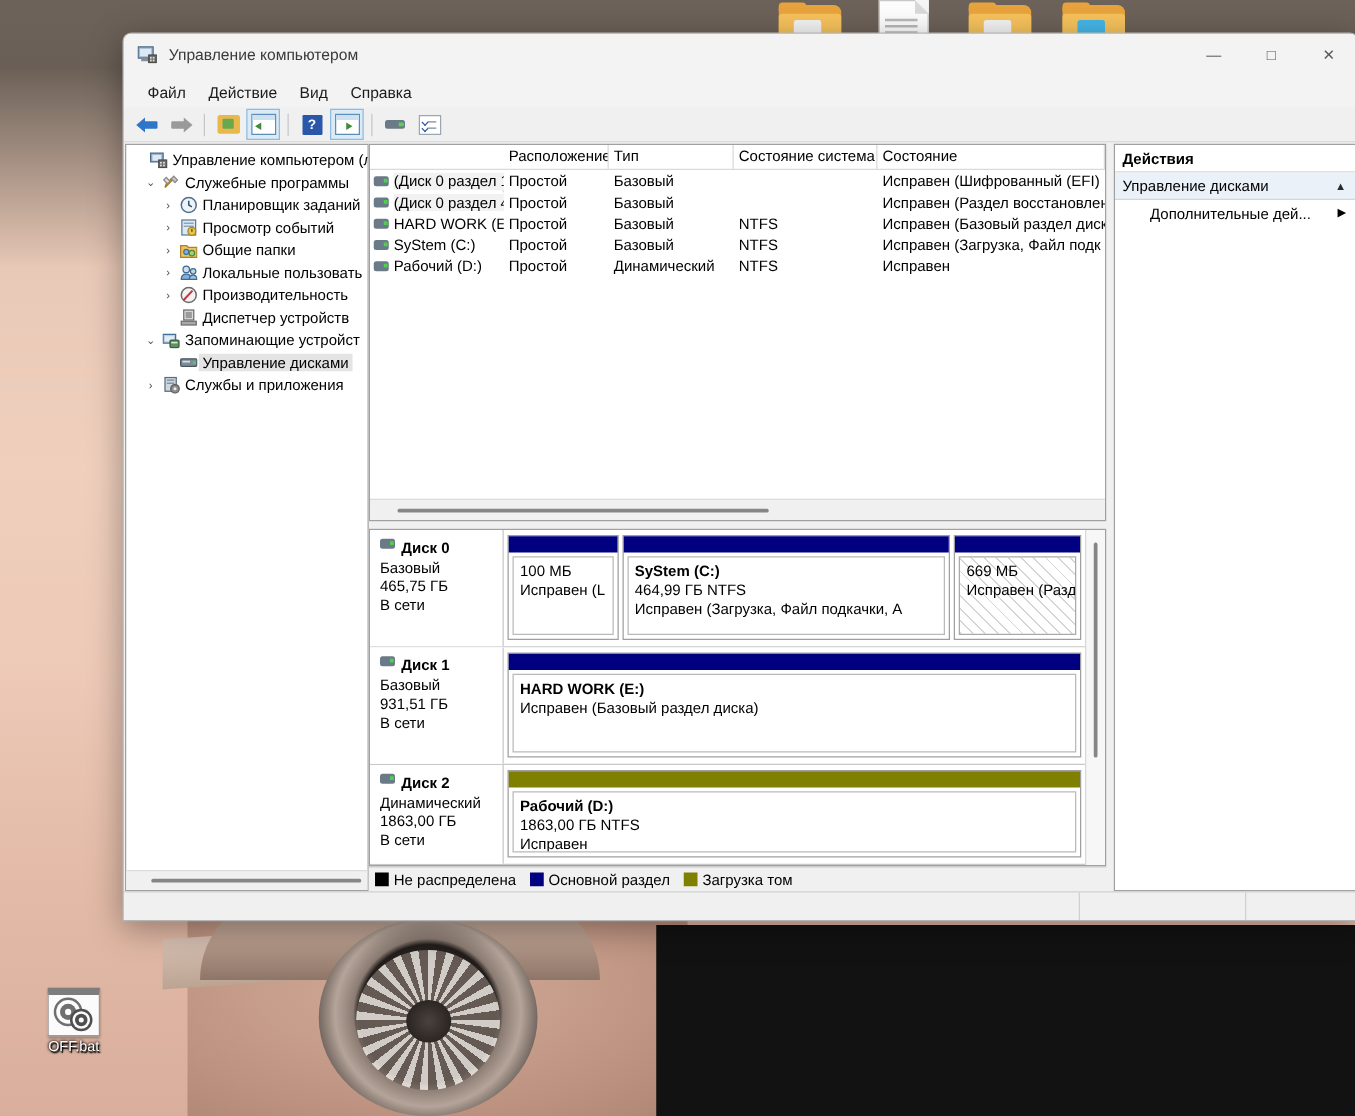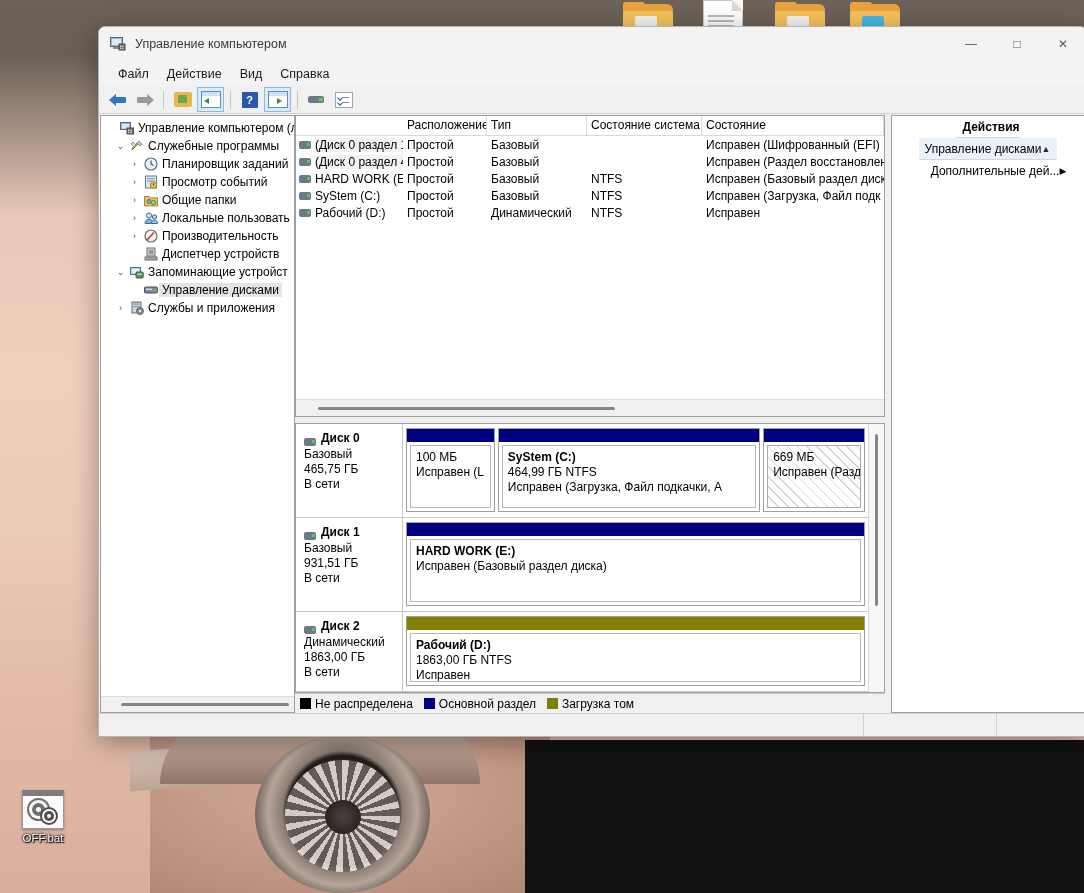--- a/index.html
+++ b/index.html
@@ -52,21 +52,21 @@
   
   .desk-icon{
     position:absolute;width:82px;text-align:center;cursor:default;user-select:none;
   }
   .desk-icon .lbl{
     display:block;margin-top:3px;color:#fff;font-size:11.5px;line-height:13px;
     text-shadow:0 0 3px #000,0 0 2px #000,1px 1px 1px #000;
   }
   #icon-computer{left:0px;top:8px;}
   #icon-on{left:2px;top:710px;}
-  #icon-off{left:2px;top:790px;}
+  #icon-off{left:18px;top:790px;}
 
   .glyph-box{
     width:46px;height:38px;margin:0 auto;position:relative;
   }
   
   .hs-sickle{
     position:absolute;left:8px;top:6px;width:30px;height:30px;
     border:5px solid #e4e2e0;border-radius:50%;
     border-color:#e4e2e0 #e4e2e0 transparent transparent;
     transform:rotate(20deg);
@@ -215,21 +215,21 @@
     display:flex;overflow:hidden;position:relative;
   }
   #map-scroll{flex:1;display:flex;flex-direction:column;overflow:hidden;}
   .disk-row{
     display:flex;border-bottom:1px solid #c8c8c8;background:#fff;box-sizing:border-box;
   }
   .disk-info{
     width:107px;flex:0 0 107px;border-right:1px solid #c8c8c8;padding:7px 0 0 8px;
     font-size:12px;line-height:15px;box-sizing:border-box;background:#fff;
   }
-  .disk-info .dt{display:flex;align-items:flex-end;gap:5px;font-weight:bold;margin-bottom:1px;}
+  .disk-info .dt{display:flex;align-items:flex-start;gap:5px;font-weight:bold;margin-bottom:1px;}
   .disk-info .dt .dic{width:12px;height:8px;background:#6b7a87;border-radius:2px;position:relative;flex:0 0 12px;}
   .disk-info .dt .dic:after{content:"";position:absolute;right:1px;top:2px;width:3px;height:3px;background:#4bd24b;}
   .parts{flex:1;display:flex;padding:4px 3px 5px 3px;gap:3px;box-sizing:border-box;min-width:0;}
   .part{
     display:flex;flex-direction:column;box-sizing:border-box;min-width:0;
     border:1px solid #9f9f9f;background:#fff;
   }
   .part .capbar{height:13px;flex:0 0 13px;}
   .part .pbody{
     flex:1;margin:3px;border:1px solid #b9b9b9;background:#fff;padding:4px 5px;
@@ -248,21 +248,21 @@
   #legend{
     height:19px;flex:0 0 19px;display:flex;align-items:center;gap:5px;
     background:#f0f0f0;border-top:1px solid #c8c8c8;padding-left:5px;font-size:12px;
   }
   #legend .sw{width:11px;height:11px;display:inline-block;}
   #legend .item{display:flex;align-items:center;gap:4px;margin-right:6px;}
 
   
   #actions-pane{
     width:192px;flex:0 0 192px;background:#fff;border:1px solid #a0a0a0;
-    margin:1px 1px 0 6px;display:flex;flex-direction:column;overflow:hidden;align-items:center;
+    margin:1px 1px 0 6px;display:flex;flex-direction:column;overflow:hidden;
   }
   #act-title{
     height:21px;flex:0 0 21px;display:flex;align-items:center;padding-left:6px;
     font-weight:bold;font-size:12px;background:#fff;border-bottom:1px solid #d6d6d6;
   }
   #act-group{
     height:21px;flex:0 0 21px;display:flex;align-items:center;padding:0 7px 0 6px;
     background:#eaf1f8;border-bottom:1px solid #d6d6d6;font-size:12px;
   }
   #act-group .caret{margin-left:auto;font-size:9px;color:#2b2b2b;}

